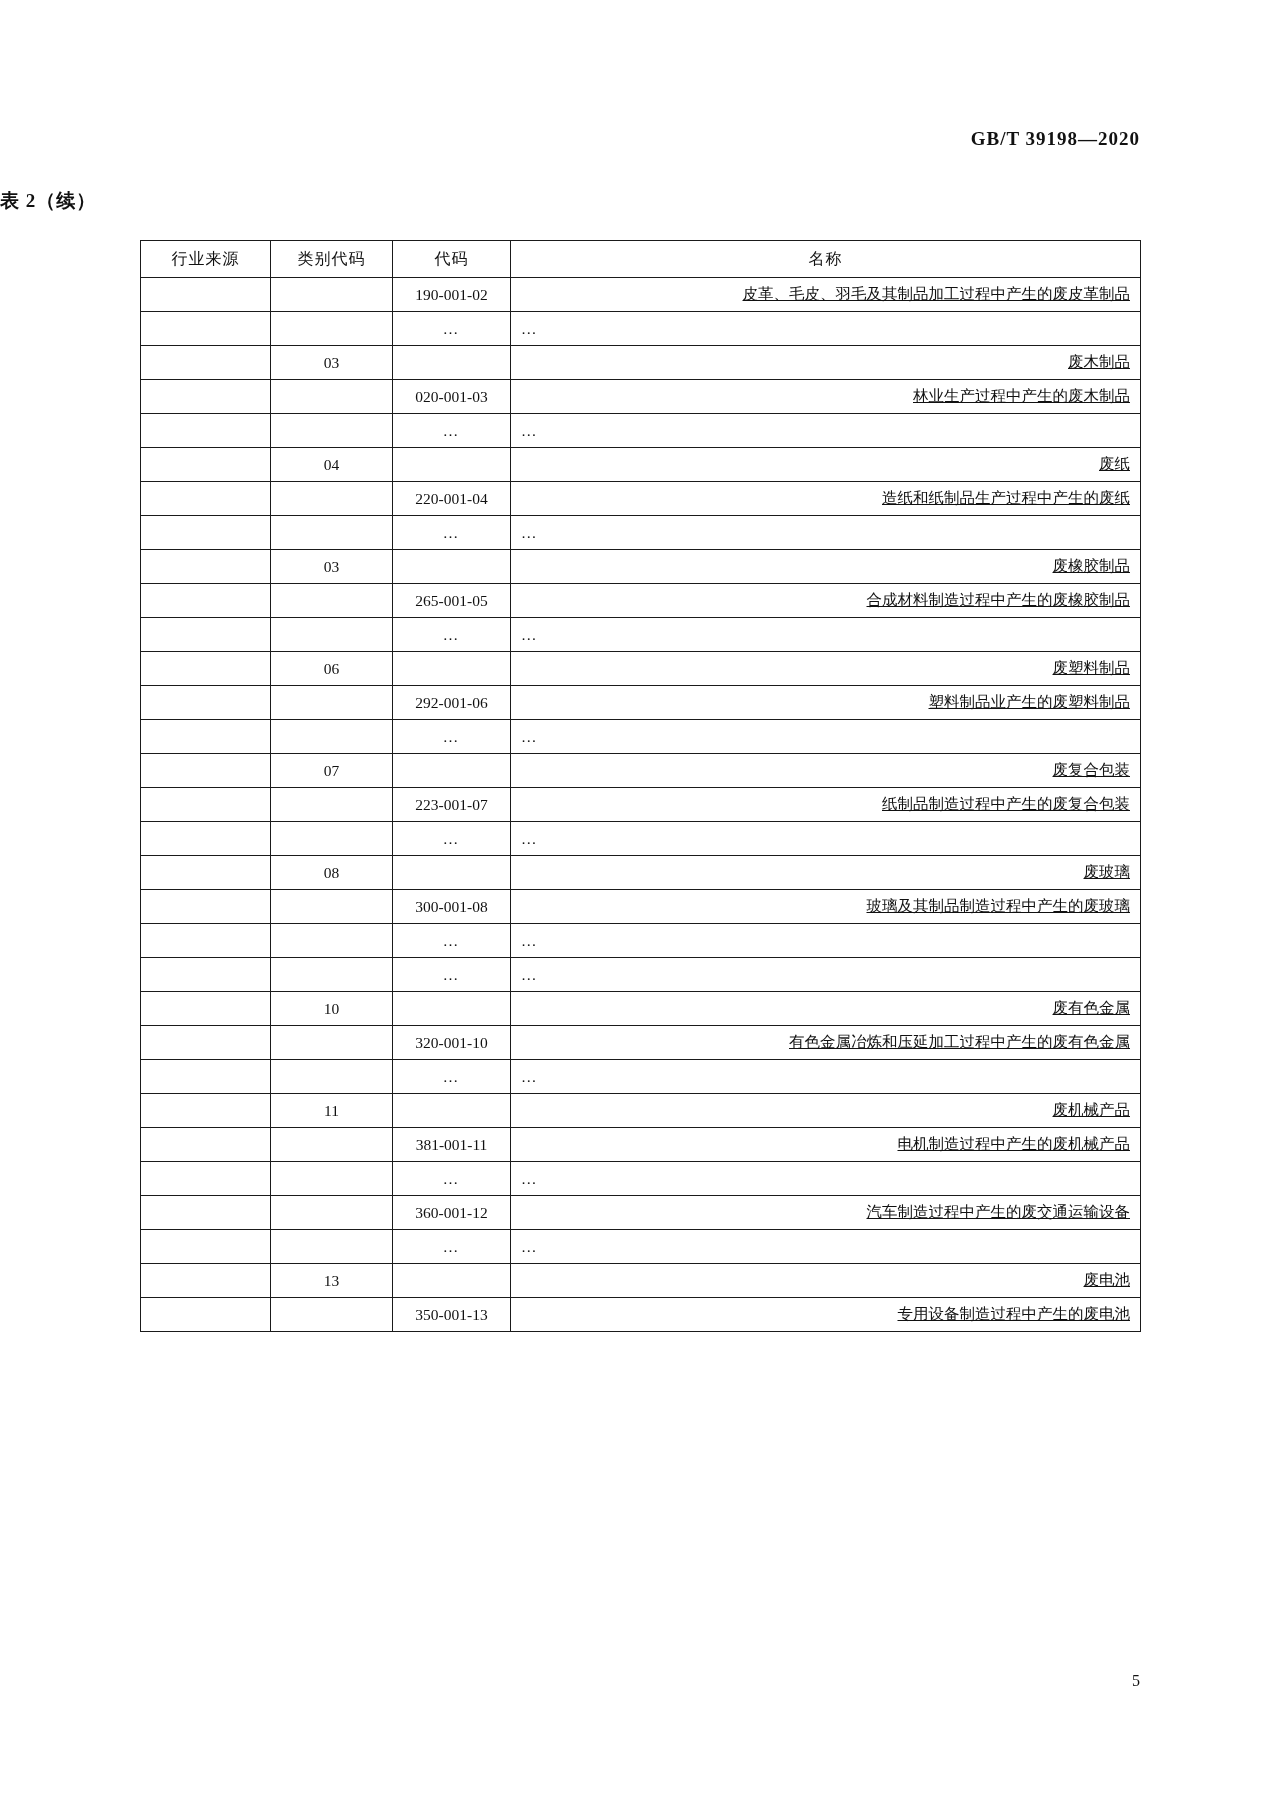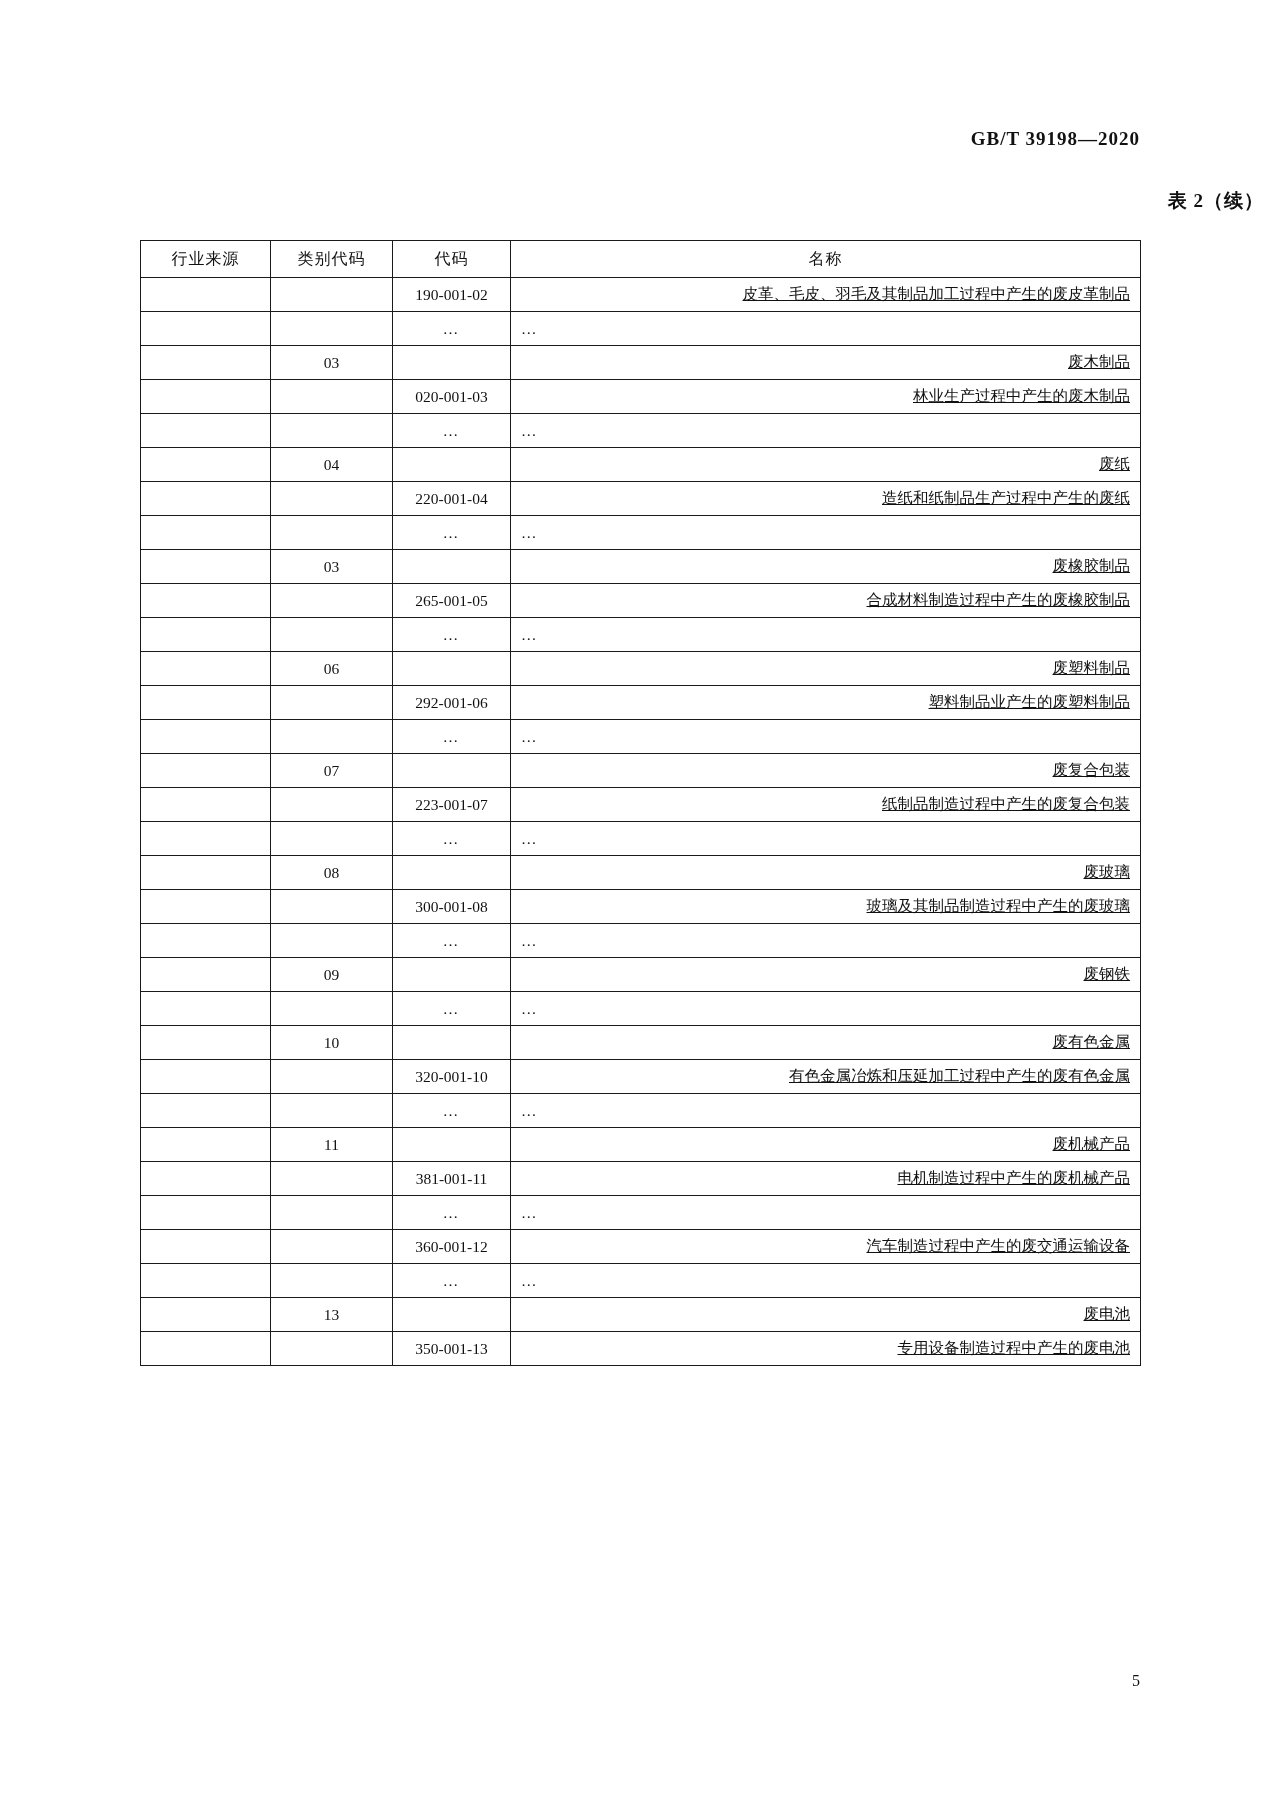--- a/index.html
+++ b/index.html
@@ -29,23 +29,23 @@
     font-family: "Liberation Serif", "DejaVu Serif", serif;
     font-size: 19px;
     letter-spacing: 1px;
     font-weight: bold;
     color: #111;
     white-space: nowrap;
   }
   .table-title {
     position: absolute;
     left: 0;
-    right: 16px;
+    right: 0;
     top: 188px;
-    text-align: right;
+    text-align: left;
     font-size: 19px;
     font-weight: bold;
     letter-spacing: 1px;
     color: #111;
   }
   table.codes {
     position: absolute;
     left: 140px;
     top: 240px;
     width: 1000px;
@@ -237,26 +237,20 @@
           <td class="left">玻璃及其制品制造过程中产生的废玻璃</td>
         </tr>
         <tr>
           <td class="center"></td>
           <td class="center"></td>
           <td class="dots">…</td>
           <td class="name-dots">…</td>
         </tr>
         <tr>
           <td class="center"></td>
-          <td class="center">09</td>
-          <td class="center"></td>
-          <td class="left">废钢铁</td>
-        </tr>
-        <tr>
-          <td class="center"></td>
           <td class="center"></td>
           <td class="dots">…</td>
           <td class="name-dots">…</td>
         </tr>
         <tr>
           <td class="center"></td>
           <td class="center">10</td>
           <td class="center"></td>
           <td class="left">废有色金属</td>
         </tr>

